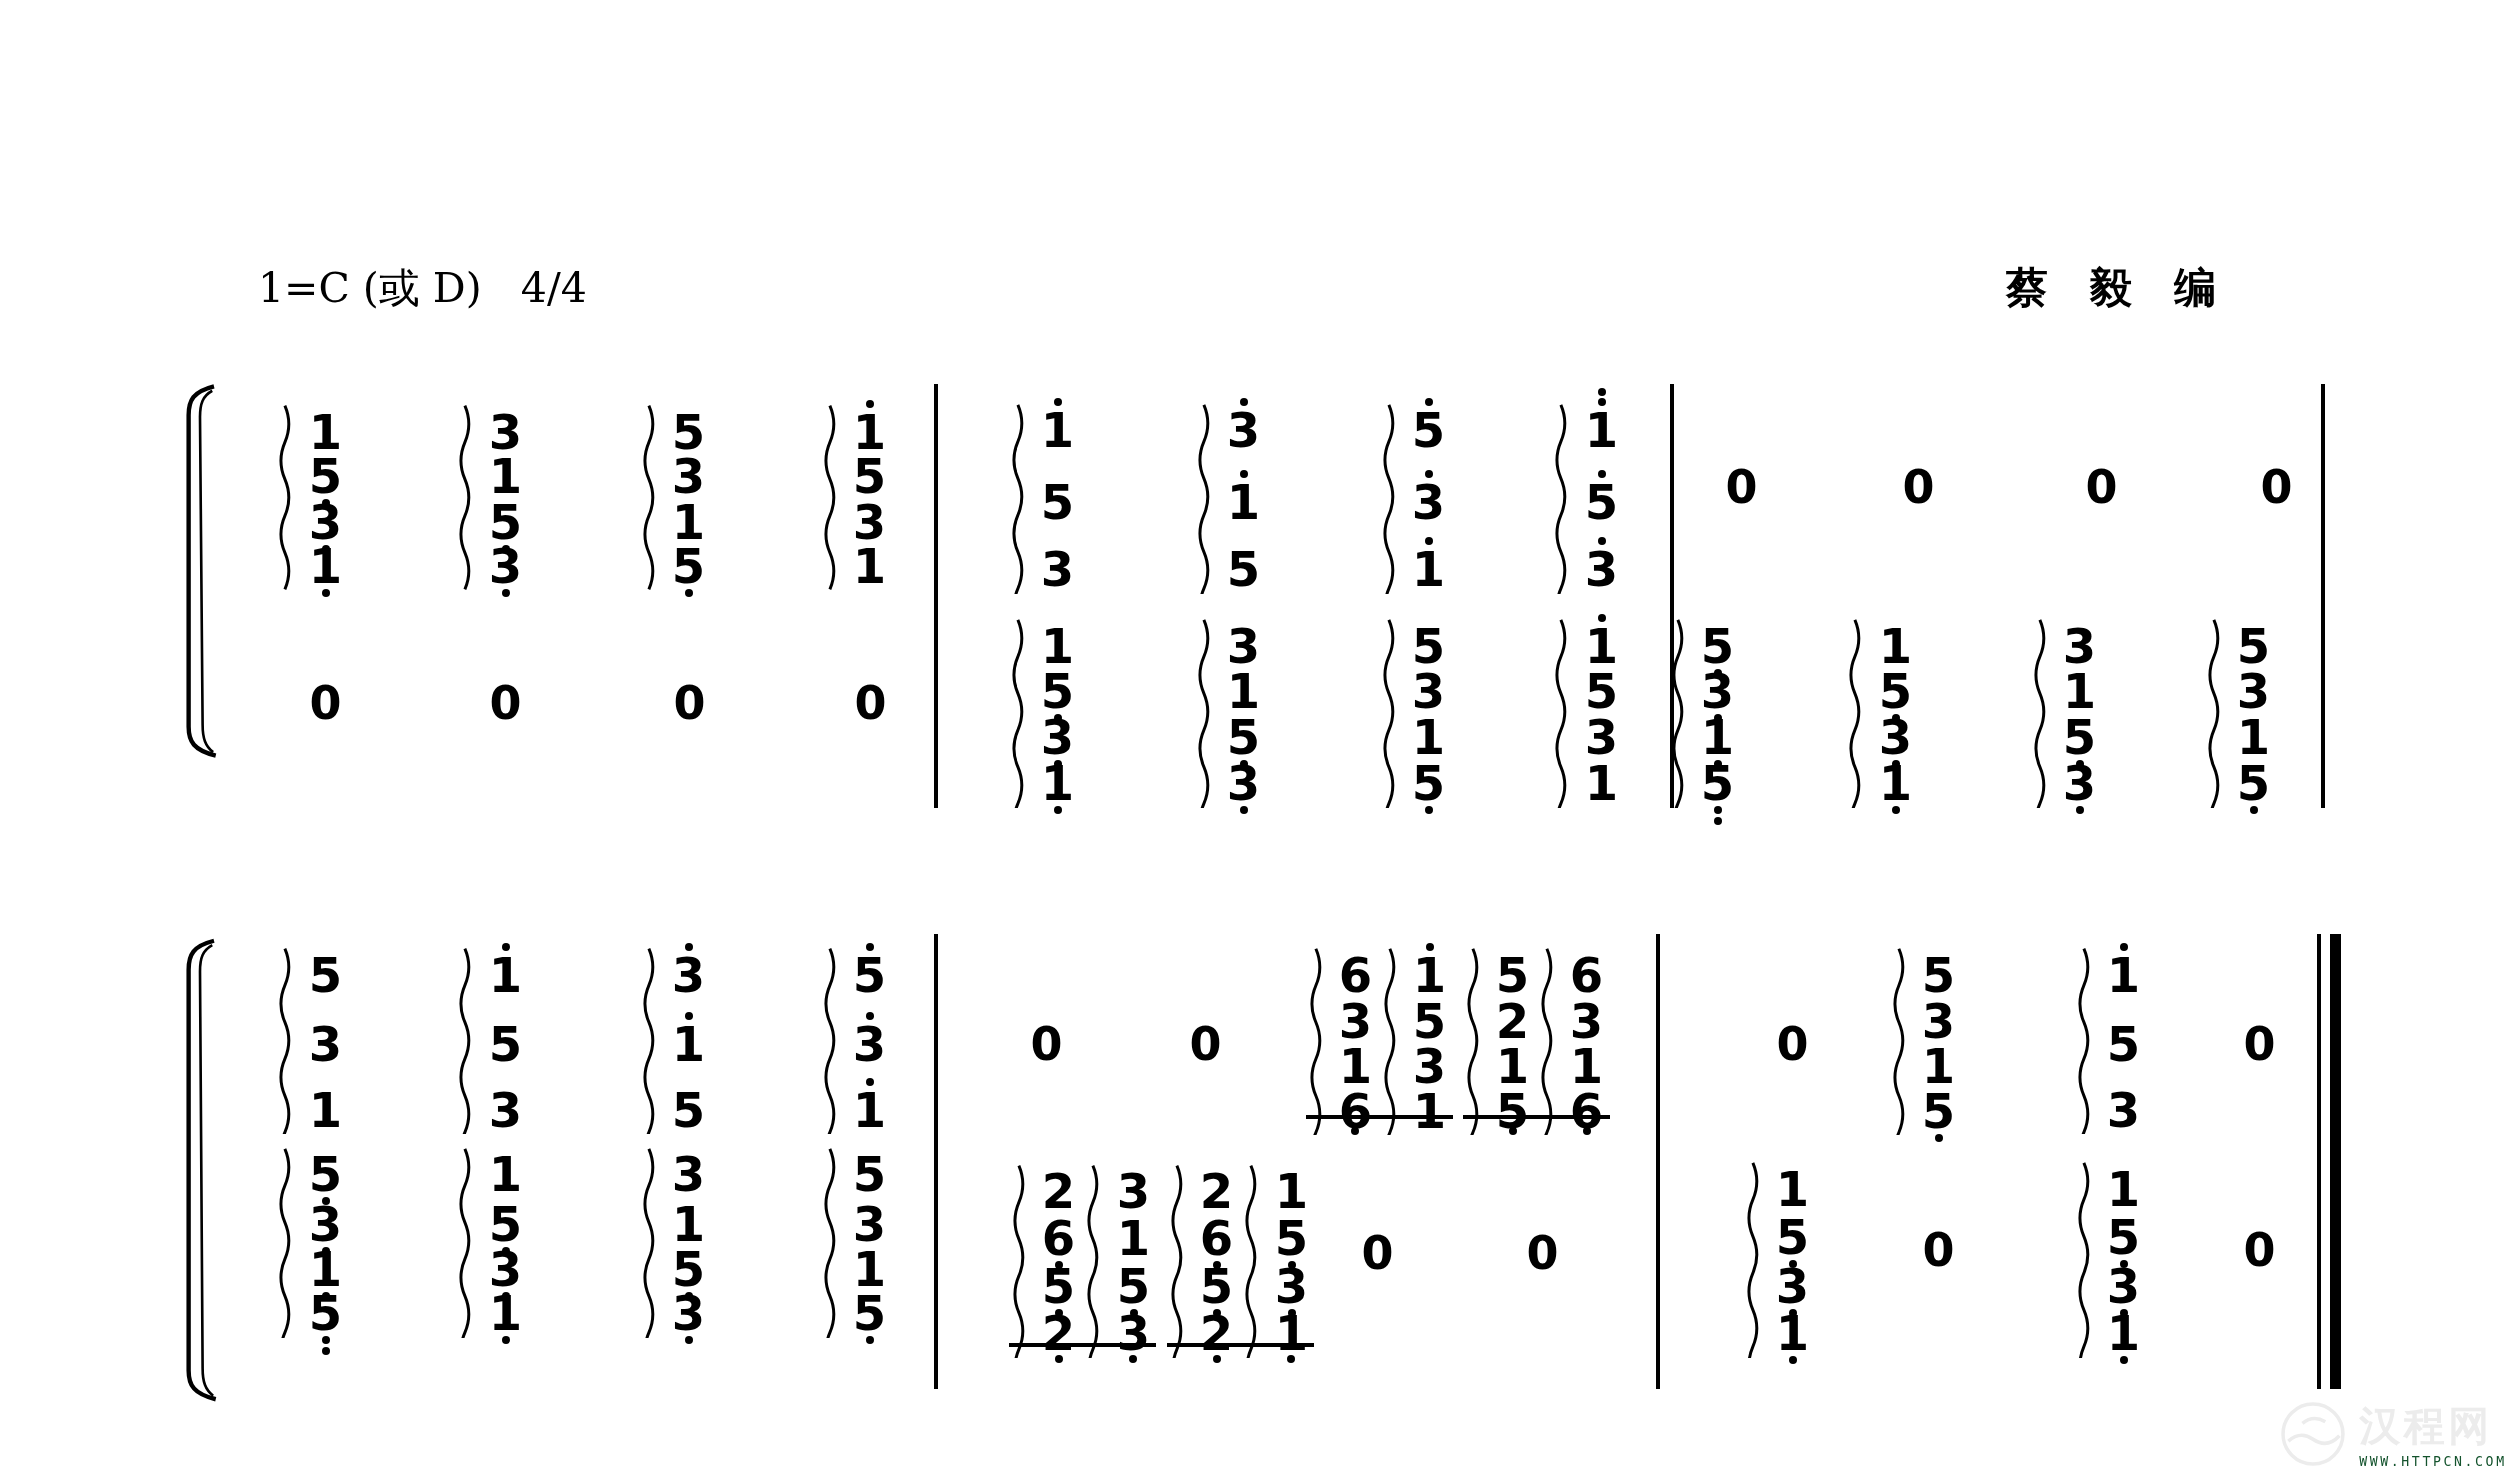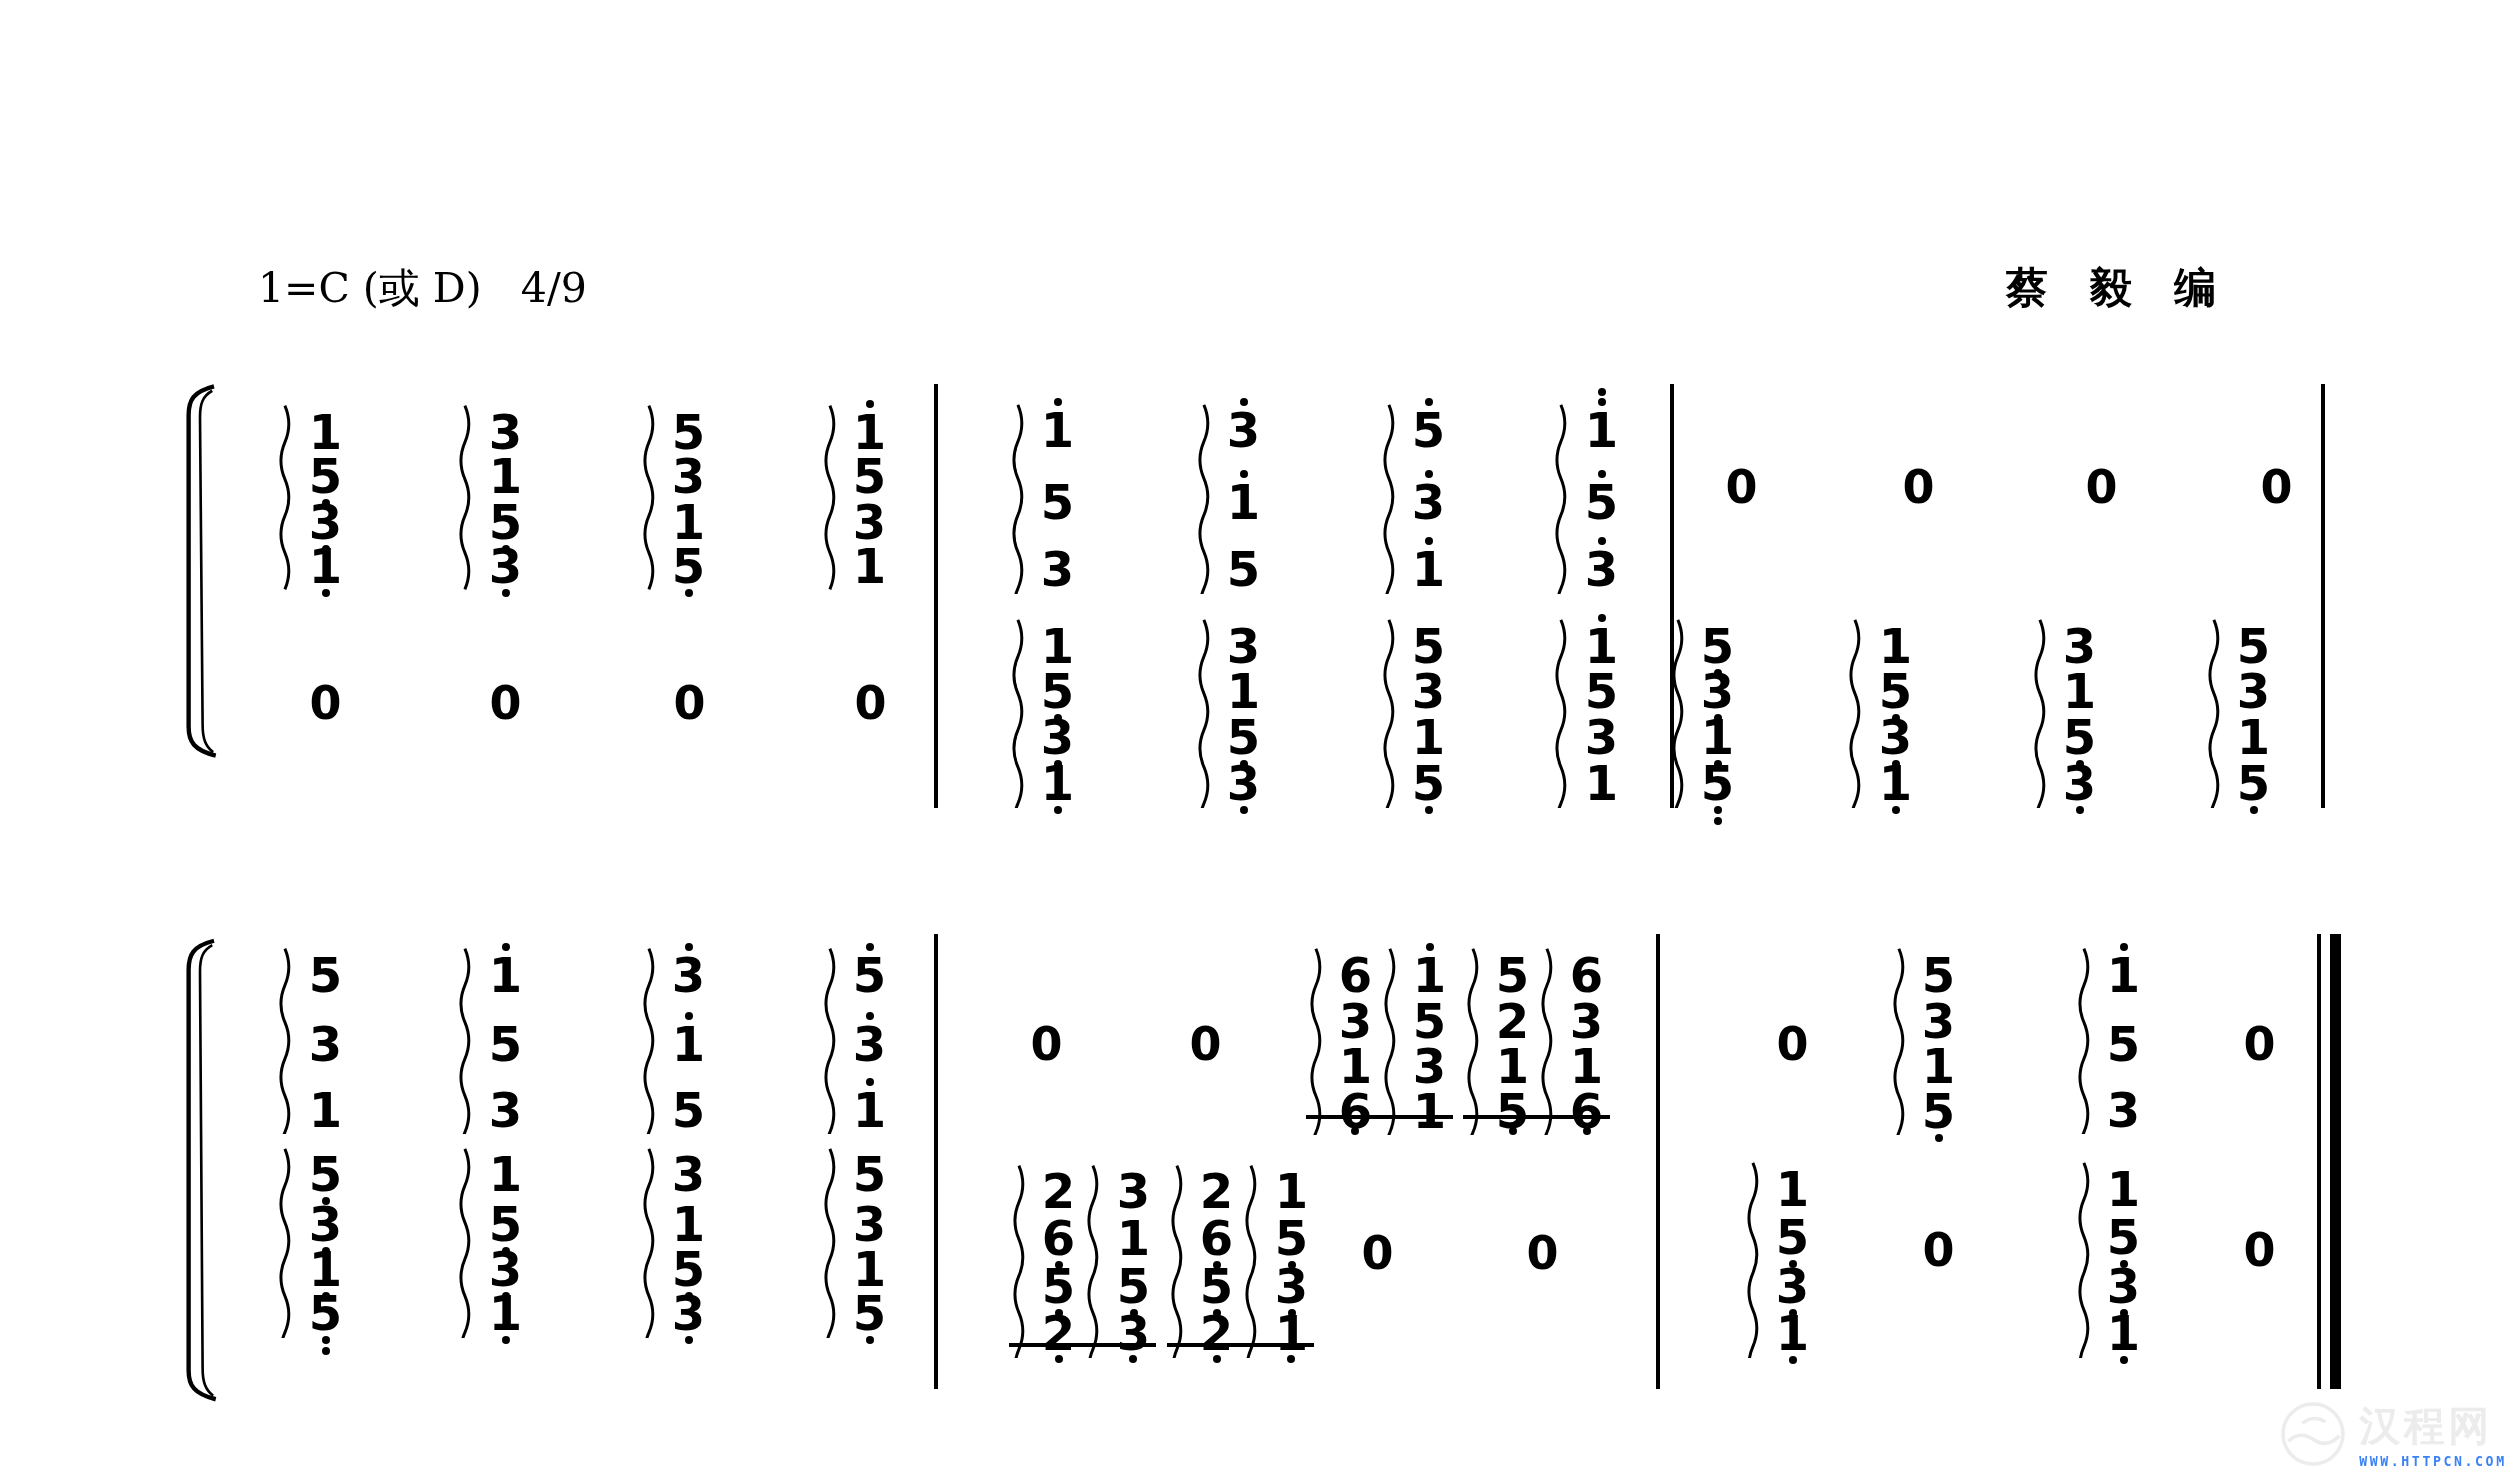--- a/index.html
+++ b/index.html
@@ -40,27 +40,27 @@
   .barline.thick{width:10.6px;}
   .beam{position:absolute;height:4.4px;background:#000;}
   .beamdot{position:absolute;width:8px;height:8px;border-radius:50%;background:#000;}
   .wavy,.bracket{position:absolute;}
   .watermark{
     position:absolute;right:5.3px;bottom:3.5px;
     display:flex;align-items:center;gap:8.8px;
     color:#e7e7e7;user-select:none;
   }
   .watermark .wname{font-size:41px;font-weight:bold;color:#ececec;letter-spacing:3.5px;}
-  .watermark .wurl{font-size:13.2px;letter-spacing:2.6px;color:#3b82f6;font-family:"DejaVu Sans Mono",monospace;font-weight:bold;}
+  .watermark .wurl{font-size:13.2px;letter-spacing:2.6px;color:#14532d;font-family:"DejaVu Sans Mono",monospace;}
 </style>
 </head>
 <body>
 
 <div id="page">
-  <div class="keysig">1=C (或 D)   4/9</div>
+  <div class="keysig">1=C (或 D)   4/4</div>
   <div class="composer">蔡　毅　编</div>
 
   <div id="stage">
       <svg width="42" height="378" class="bracket" style="left: 179px; top: 382px;" viewBox="0 0 48 428">
         <path d="M40 3 C16 9 11 19 11 36 L11 392 C11 409 17 419 42 425" fill="none" stroke="#000" stroke-width="5"></path>
         <path d="M38 8 C27 14 24 23 24 38 L27 390 C27 405 30 414 39 421" fill="none" stroke="#000" stroke-width="3"></path>
       </svg>
       <div class="barline" style="left: 934px; top: 384px; height: 424px;"></div>
       <div class="barline" style="left: 1670px; top: 384px; height: 424px;"></div>
       <div class="barline" style="left: 2321px; top: 384px; height: 424px;"></div>

